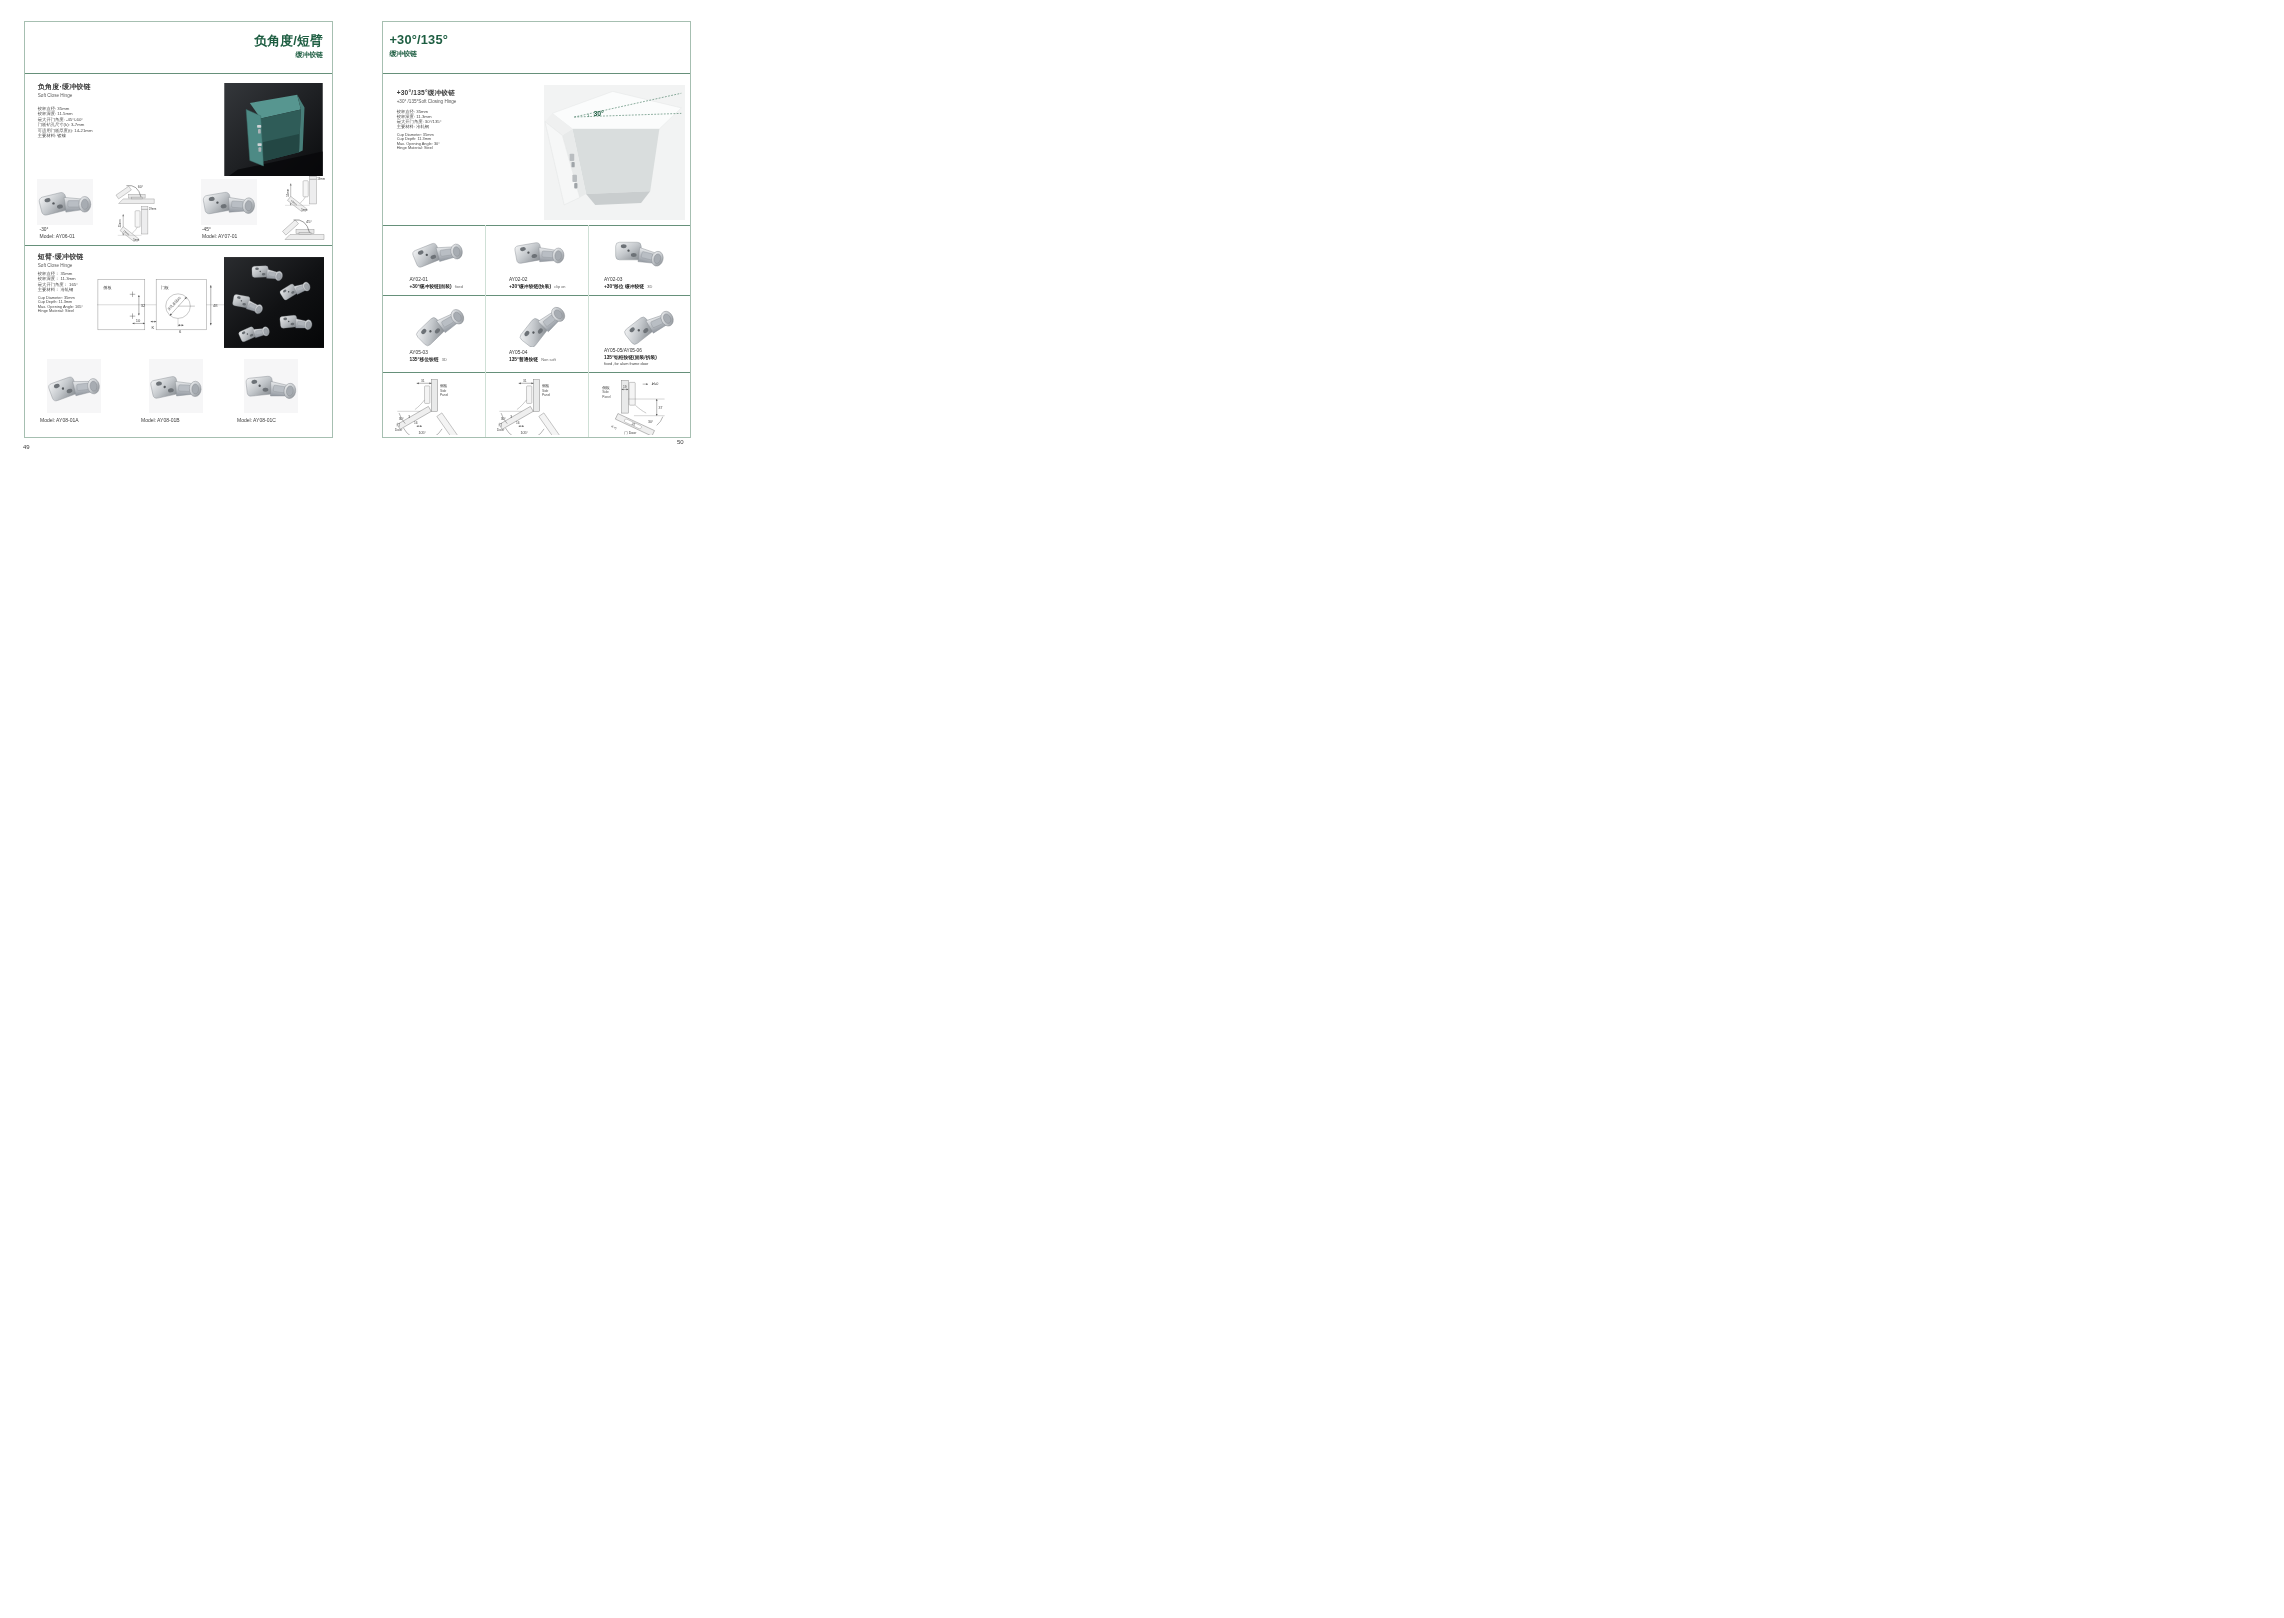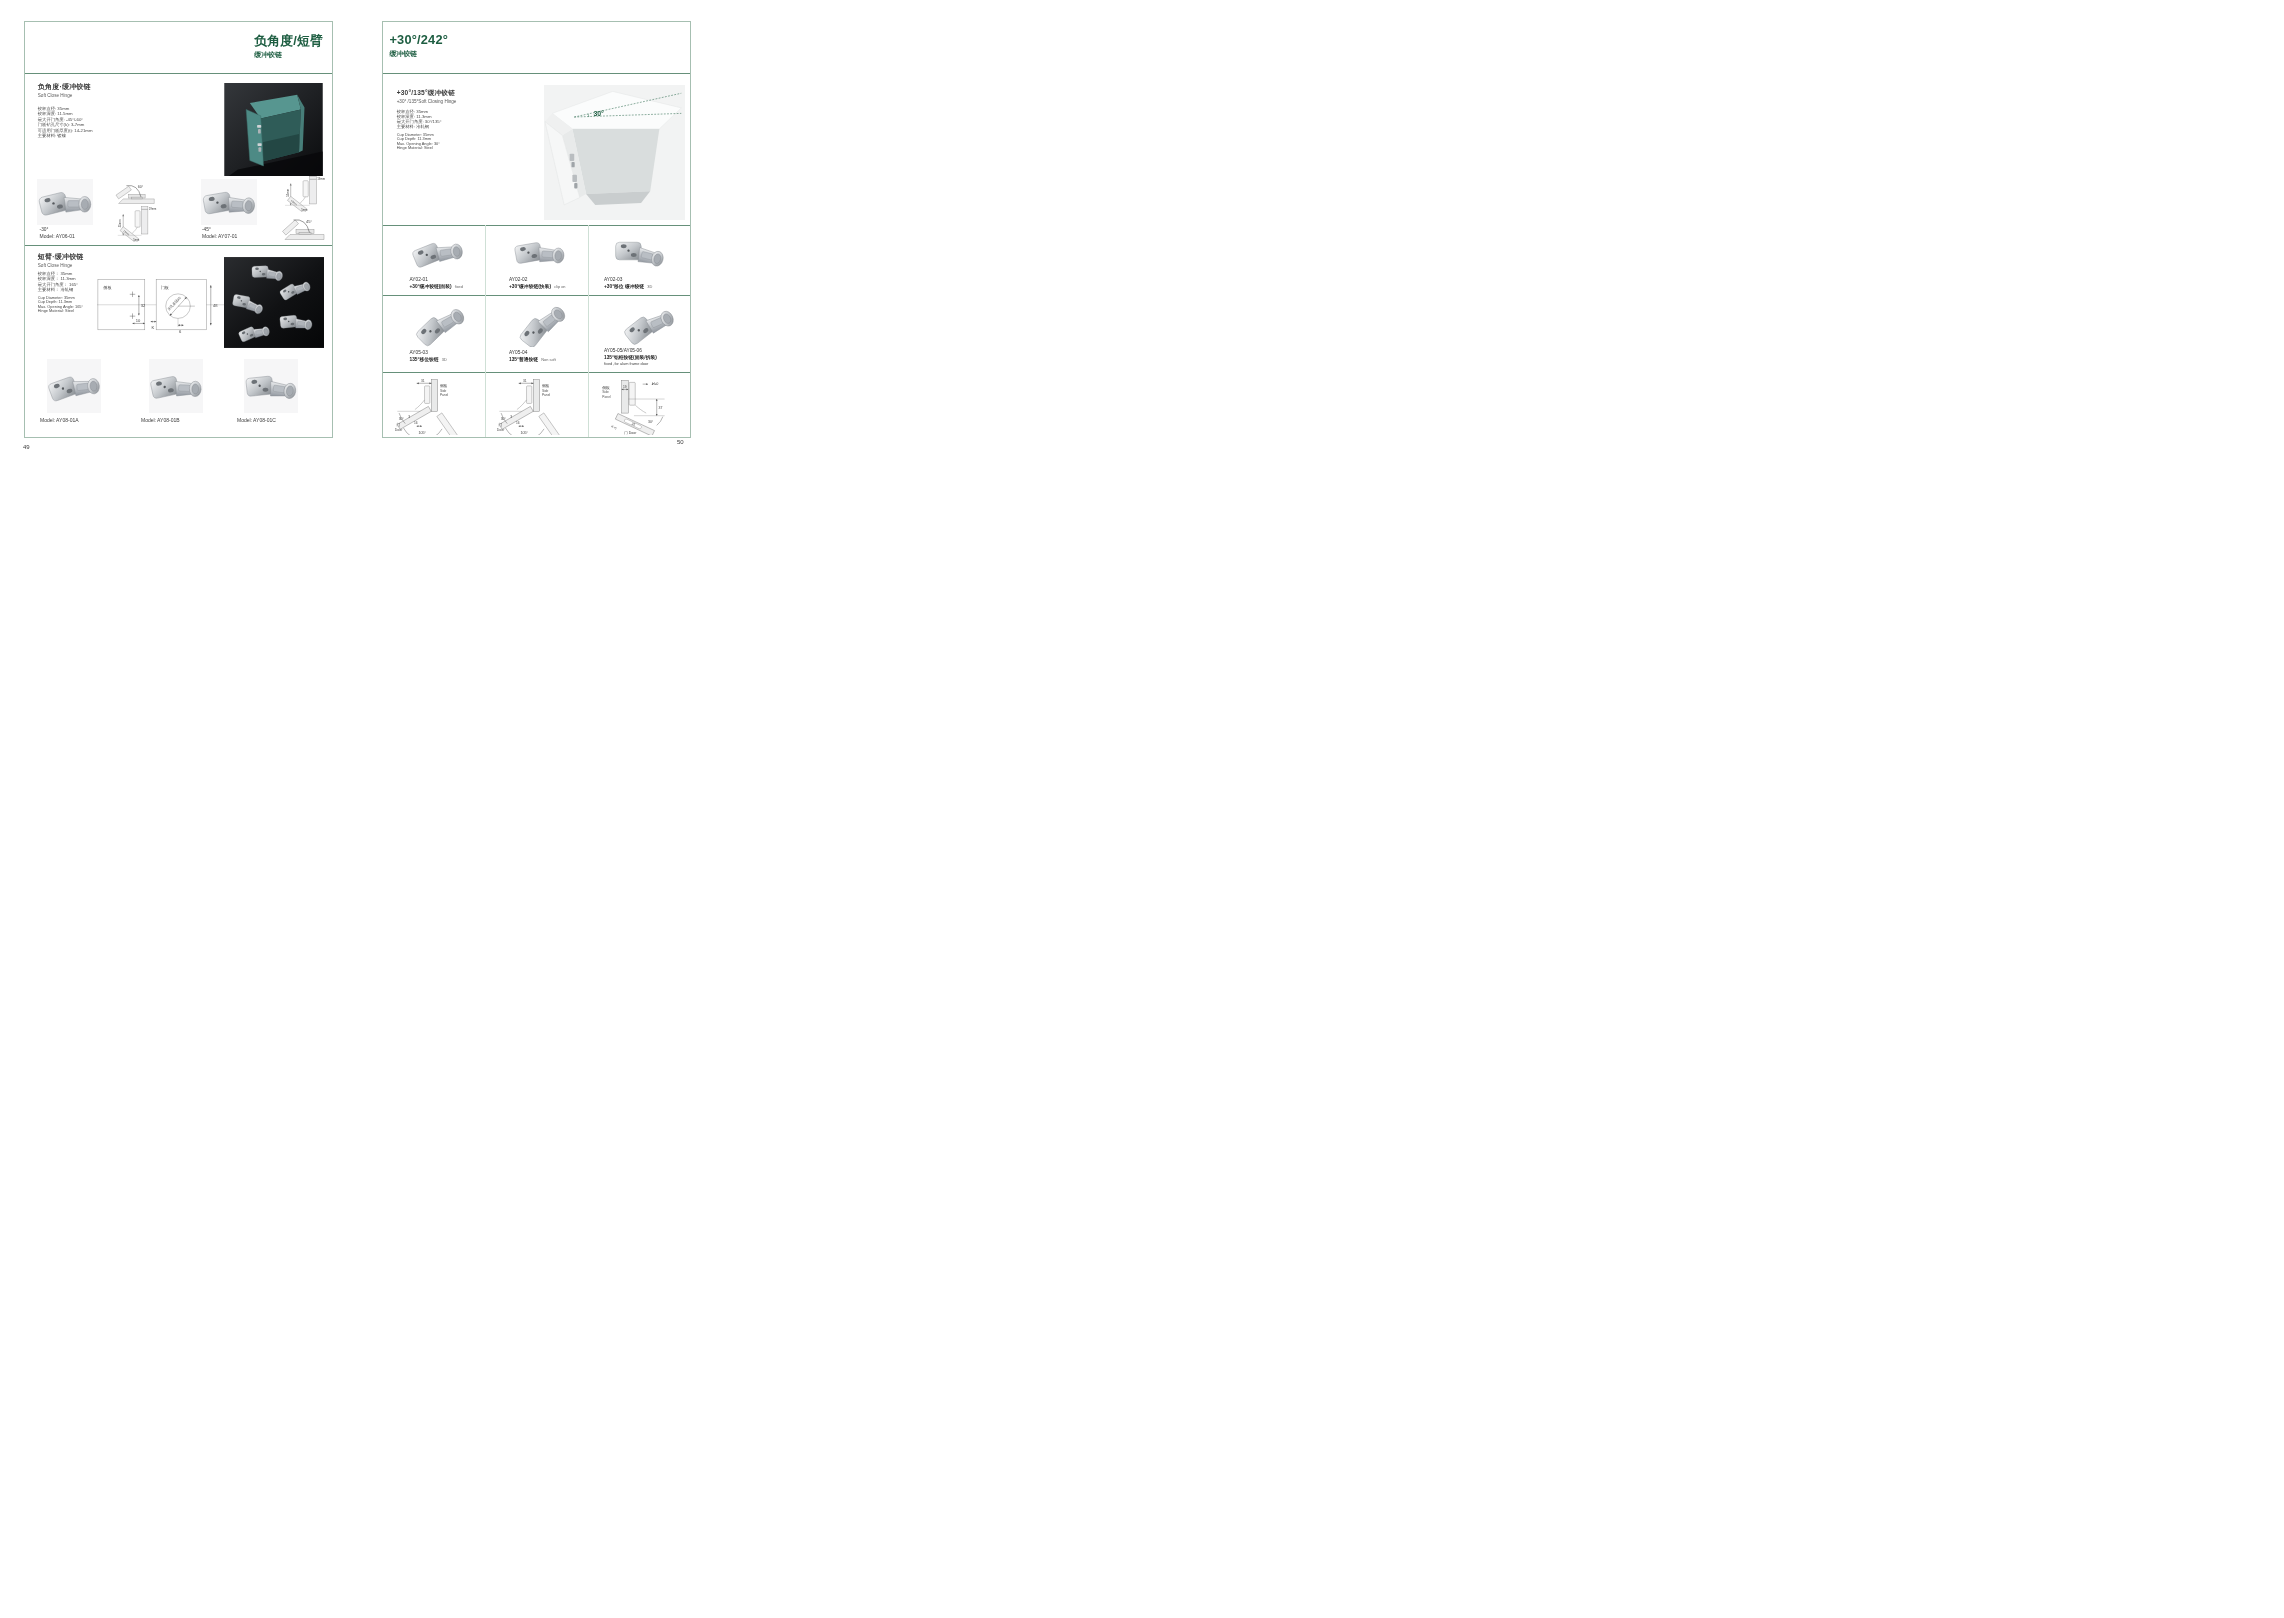--- a/index.html
+++ b/index.html
@@ -5,21 +5,21 @@
   html,body{margin:0;padding:0;background:#ffffff;font-family:"Liberation Sans","DejaVu Sans",sans-serif;color:#3c3c3c;}
   .sheet{position:relative;width:703px;height:459px;background:#fff;overflow:hidden;}
   .page{position:absolute;top:20.6px;width:307px;height:415px;border:0.5px solid #a6bfb1;background:#fff;}
   .page-left{left:24px;}
   .page-right{left:382px;}
   .hdiv{position:absolute;left:0;width:307px;height:0.5px;background:#66907a;}
   .vdiv{position:absolute;width:0.5px;background:#cfe0d6;}
   .ttl{position:absolute;color:#1e5e42;}
   .ttl .big{font-size:12.8px;font-weight:bold;letter-spacing:0.2px;line-height:13.7px;}
   .ttl .sub{font-size:6.9px;font-weight:bold;margin-top:2.3px;}
-  .ttl-left{right:9px;top:12px;}
+  .ttl-left{right:9px;top:12px;text-align:right;}
   .ttl-right{left:6.4px;top:11px;text-align:left;}
   .h-cn{font-size:7px;font-weight:bold;color:#3b3b3b;letter-spacing:0.2px;}
   .h-en{font-size:4.6px;color:#5a5a5a;margin-top:1.4px;}
   .specs{font-size:4.3px;line-height:5.5px;color:#4a4a4a;}
   .specs div{white-space:nowrap;}
   .specs-en{font-size:3.9px;line-height:4.5px;color:#4a4a4a;}
   .abs{position:absolute;}
   .photo{position:absolute;background:#f6f6f7;display:flex;align-items:center;justify-content:center;}
   .photo svg{width:100%;height:100%;}
   .angle-lab{font-size:4.8px;color:#3c3c3c;}
@@ -260,21 +260,21 @@
     </div>
     <div class="model-lab abs" style="left:15px;top:394px">Model: AY08-01A</div>
     <div class="model-lab abs" style="left:116px;top:394px">Model: AY08-01B</div>
     <div class="model-lab abs" style="left:212px;top:394px">Model: AY08-01C</div>
   </div>
 
   <div class="pgnum" style="left:23px;top:444px">49</div>
 
   <div class="page page-right">
     <div class="ttl ttl-right">
-      <div class="big">+30°/242°</div>
+      <div class="big">+30°/135°</div>
       <div class="sub">缓冲铰链</div>
     </div>
     <div class="hdiv" style="top:51px"></div>
 
     <div class="abs" style="left:13.7px;top:67px">
       <div class="h-cn" style="font-size:6.6px">+30°/135°缓冲铰链</div>
       <div class="h-en">+30° /135°Soft Closing Hinge</div>
     </div>
     <div class="specs abs" style="left:13.7px;top:87px;line-height:5px">
       <div>铰杯直径: 35mm</div>

